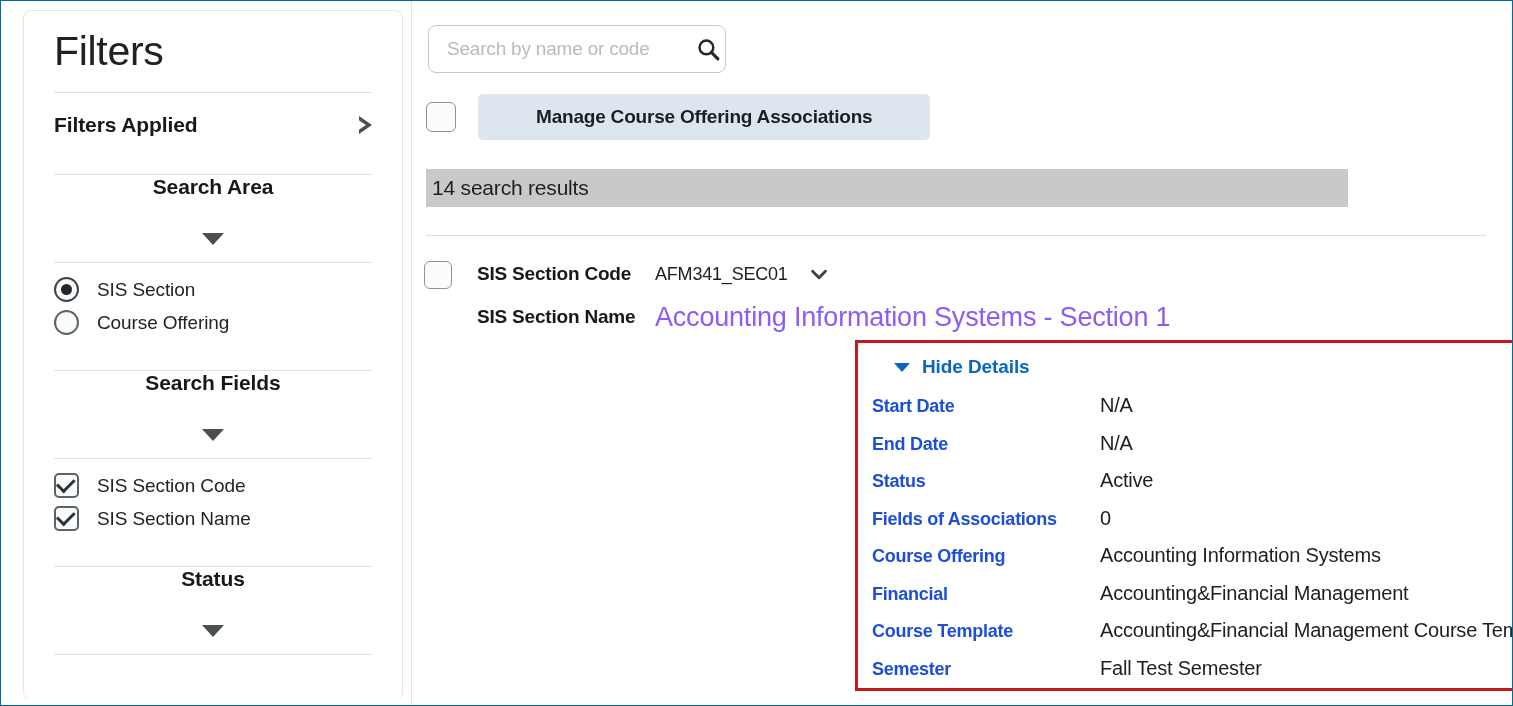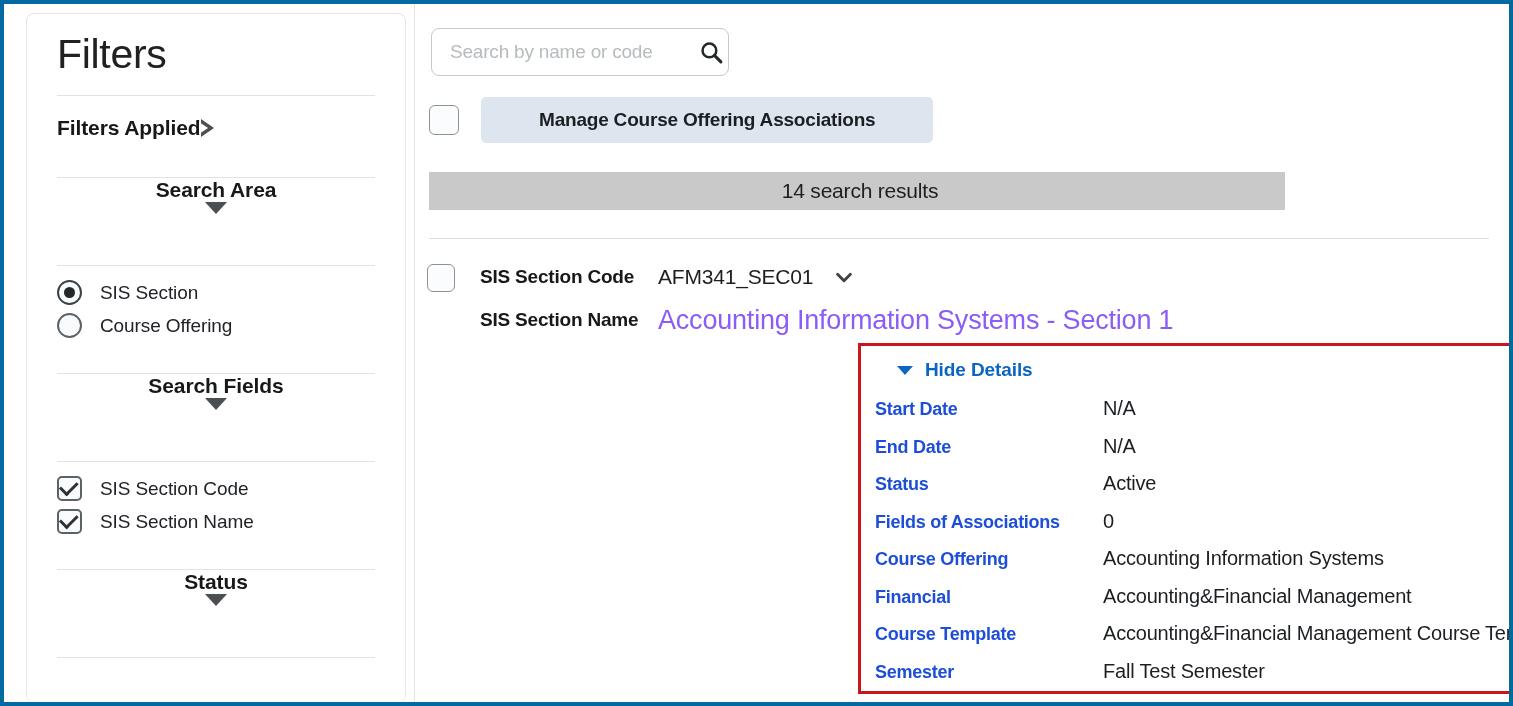--- a/index.html
+++ b/index.html
@@ -10,21 +10,21 @@
   body {
     font-family: "Liberation Sans", sans-serif;
     -webkit-font-smoothing: antialiased;
   }
   #page {
     position: relative;
     width: 1513px;
     height: 706px;
     box-sizing: border-box;
     background: #ffffff;
-    border: 4px solid #0369a1;
+    border: 1px solid #0369a1;
     overflow: hidden;
   }
 
   
   #sidebar {
     position: absolute;
     left: 22px;
     top: 9px;
     width: 380px;
     height: 690px;
@@ -45,21 +45,21 @@
     line-height: 1.15;
   }
   .side-rule {
     height: 1px;
     background: #dfe3e6;
     margin: 17px 30px 0 30px;
   }
   .side-section-head {
     display: flex;
     align-items: center;
-    justify-content: flex-start;
+    justify-content: space-between;
     padding: 0 30px;
     height: 64px;
   }
   .side-section-head.tall { height: 70px; flex-direction: column; }
   .side-section-title {
     font-size: 21px;
     font-weight: 700;
     color: #16181a;
     letter-spacing: -0.1px;
   }
@@ -210,26 +210,25 @@
     font-weight: 700;
     color: #1b1f22;
     letter-spacing: -0.2px;
     cursor: pointer;
   }
 
   #results-bar {
     position: absolute;
     left: 14px;
     top: 168px;
-    width: 856px;
+    width: 922px;
     height: 38px;
     background: #c9c9c9;
     display: flex;
     align-items: center;
-    justify-content: center;
   }
   #results-bar span {
     font-size: 21px;
     color: #1c1f22;
     padding-left: 6px;
     letter-spacing: -0.2px;
   }
 
   #hrule {
     position: absolute;
@@ -262,21 +261,21 @@
   }
   .lbl-code {
     font-size: 19px;
     font-weight: 700;
     color: #16181a;
     width: 178px;
     margin-left: 25px;
     letter-spacing: -0.2px;
   }
   .val-code {
-    font-size: 21px;
+    font-size: 18px;
     color: #1c1f22;
     letter-spacing: -0.2px;
   }
   .chev {
     margin-left: 20px;
     display: inline-flex;
     align-items: center;
   }
   .name-row {
     display: flex;

